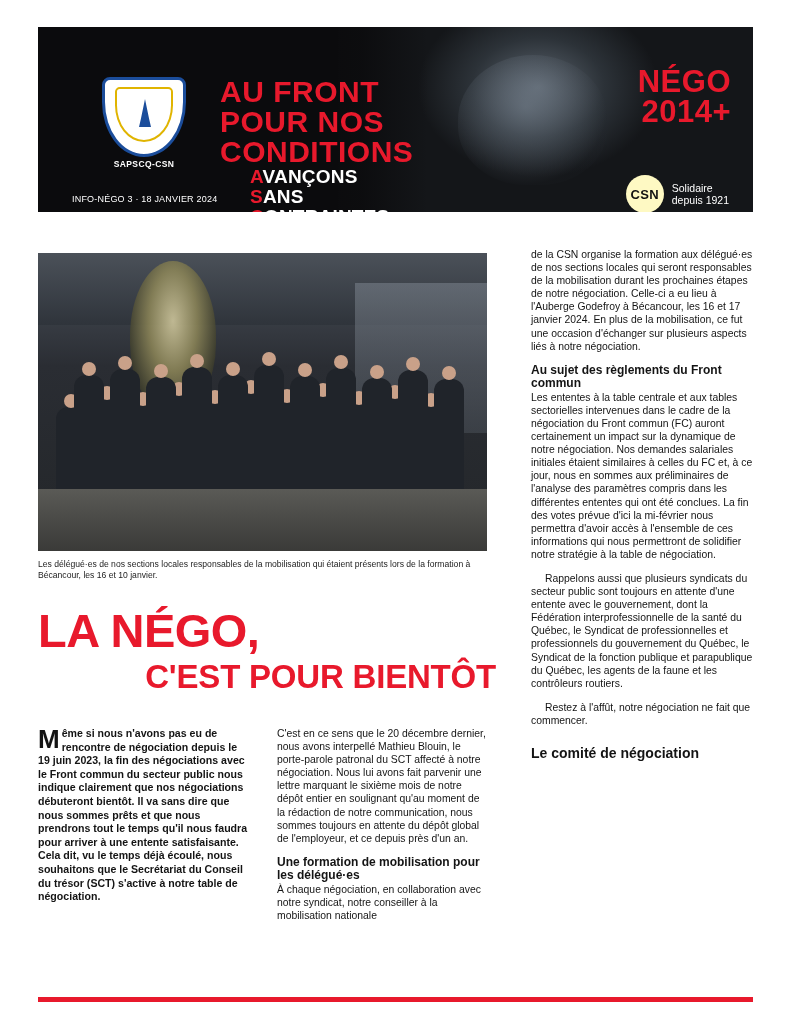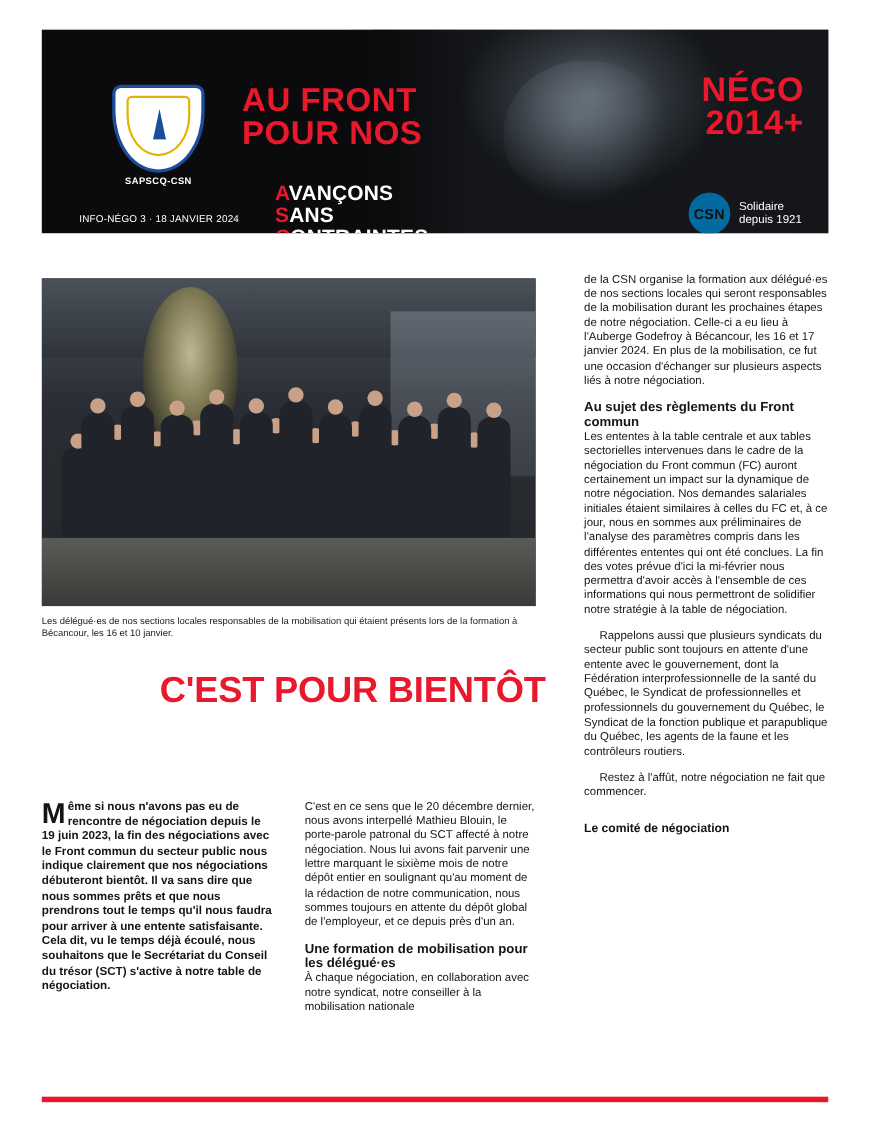--- a/index.html
+++ b/index.html
@@ -136,21 +136,21 @@
     position: absolute;
     right: 24px; top: 148px;
     z-index: 6;
     display: flex;
     align-items: center;
     gap: 8px;
   }
   .csn-circle {
     width: 38px; height: 38px;
     border-radius: 50%;
-    background: #0369a1;
+    background: #fef9c3;
     color: #111;
     font-weight: bold;
     font-size: 13px;
     display: flex;
     align-items: center;
     justify-content: center;
     letter-spacing: .3px;
   }
   .csn-text {
     color: #ffffff;
@@ -269,21 +269,21 @@
   #col3 { left: 531px; top: 248px; width: 222px; }
 
   .subhead {
     font-weight: bold;
     font-size: 12px;
     line-height: 13px;
     margin: 4px 0 1px 0;
   }
   .signature {
     font-weight: bold;
-    font-size: 11px;
+    font-size: 14px;
     margin-top: 20px;
   }
 
   .footer-rule {
     position: absolute;
     left: 38px; bottom: 22px;
     width: 715px; height: 5px;
     background: #e8192c;
   }
 </style>
@@ -299,20 +299,21 @@
   <div class="logo-sapscq">
     <div class="logo-shield">
       <div class="logo-inner"></div>
     </div>
     <div class="logo-caption">SAPSCQ-CSN</div>
   </div>
 
   <div class="banner-title">
     <div>AU FRONT</div>
     <div>POUR NOS</div>
+    <div>CONDITIONS</div>
   </div>
 
   <div class="banner-sub">
     <div><span class="cap">A</span><span>VANÇONS</span></div>
     <div><span class="cap">S</span><span>ANS</span></div>
     <div><span class="cap">C</span><span>ONTRAINTES</span></div>
   </div>
 
   <div class="nego-mark">
     <span>NÉGO</span>
@@ -357,20 +358,21 @@
       <span style="left:314px;height:125px;"></span>
     <span style="left:350px;height:133px;"></span>
       <span style="left:386px;height:124px;"></span>
   </div>
   <div class="floor"></div>
 </div>
 
 <div class="caption">Les délégué·es de nos sections locales responsables de la mobilisation qui étaient présents lors de la formation à Bécancour, les 16 et 10 janvier.</div>
 
 <div class="headline">
+  <div class="l1">LA NÉGO,</div>
   <div class="l2">C'EST POUR BIENTÔT</div>
 </div>
 
 <div class="col" id="col1">
   <span class="dropcap">M</span>
   <p>ême si nous n'avons pas eu de rencontre de négociation depuis le 19 juin 2023, la fin des négociations avec le Front commun du secteur public nous indique clairement que nos négociations débuteront bientôt. Il va sans dire que nous sommes prêts et que nous prendrons tout le temps qu'il nous faudra pour arriver à une entente satisfaisante. Cela dit, vu le temps déjà écoulé, nous souhaitons que le Secrétariat du Conseil du trésor (SCT) s'active à notre table de négociation.</p>
 </div>
 
 <div class="col" id="col2">
   <p>C'est en ce sens que le 20 décembre dernier, nous avons interpellé Mathieu Blouin, le porte-parole patronal du SCT affecté à notre négociation. Nous lui avons fait parvenir une lettre marquant le sixième mois de notre dépôt entier en soulignant qu'au moment de la rédaction de notre communication, nous sommes toujours en attente du dépôt global de l'employeur, et ce depuis près d'un an.</p>

